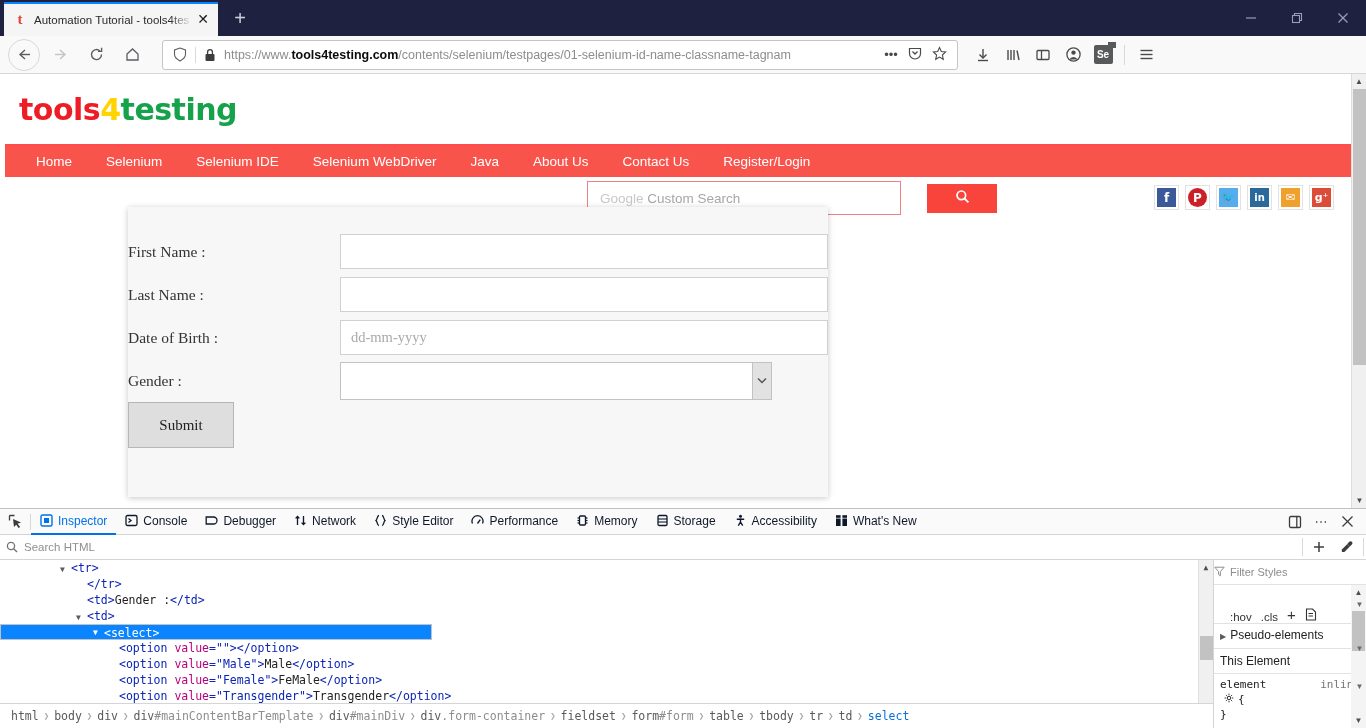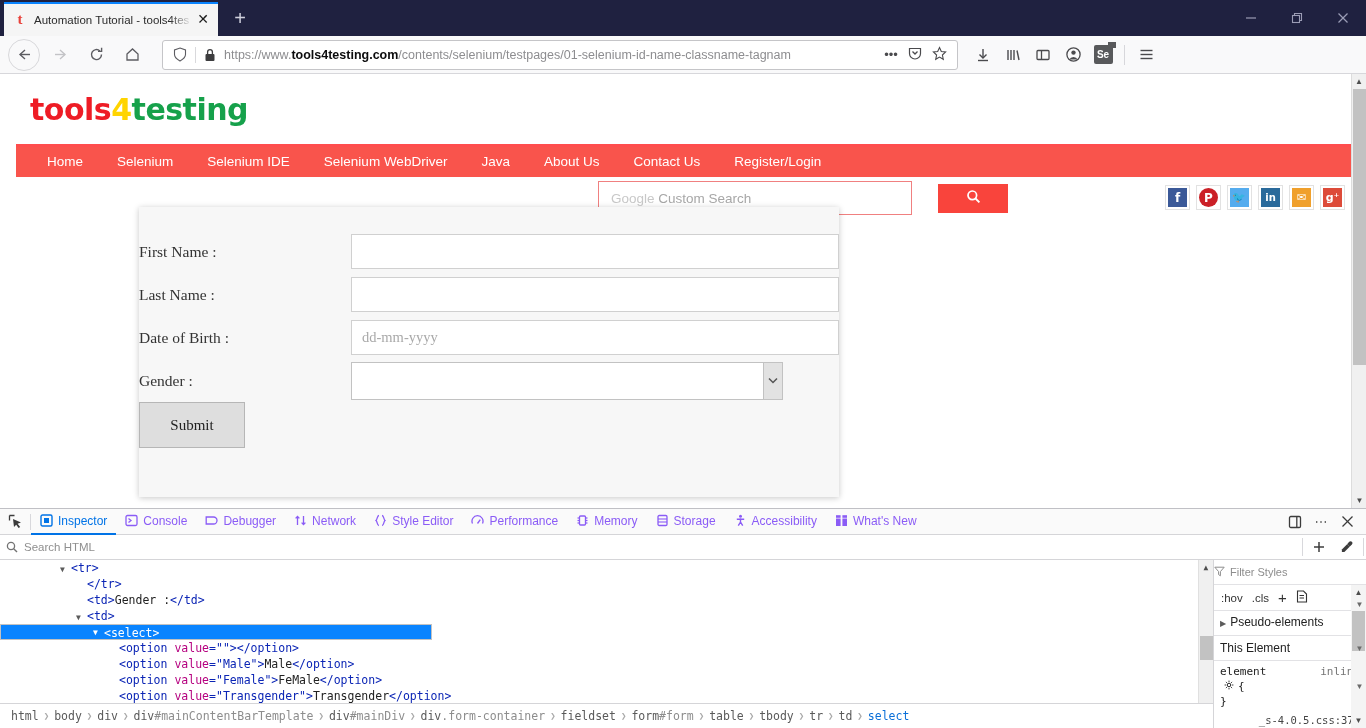--- a/index.html
+++ b/index.html
@@ -99,21 +99,21 @@
     content: ""; position: absolute; right: -3px; top: -3px;
     width: 8px; height: 6px; background: #58595b;
   }
   .tb-divider { width: 1px; height: 20px; background: #d7d7db; margin: 0 6px; }
 
   
   .page {
     position: absolute; left: 0; top: 74px; width: 1366px; height: 434px;
     background: #ffffff; overflow: hidden;
   }
-  .page-inner { position: absolute; left: 16px; top: 0; width: 1351px; height: 434px; }
+  .page-inner { position: absolute; left: 5px; top: 0; width: 1351px; height: 434px; }
 
   .site-header {
     position: relative; height: 73px; background: #fff;
     border-bottom: 3px solid #ff4d4d;
     display: flex; align-items: center;
   }
   .logo {
     margin-left: 14px; font-size: 30px; font-weight: bold; letter-spacing: -0.5px;
     font-family: "DejaVu Sans", sans-serif;
   }
@@ -218,21 +218,21 @@
     border-bottom: 1px solid #d5d5d8; background: #fafafa;
   }
   .dt-picker {
     width: 30px; height: 26px; display: flex; align-items: center;
     justify-content: center; color: #3c3c3c; cursor: pointer;
   }
   .dt-vsep { width: 1px; height: 16px; background: #d8d8dc; }
   .dt-tabs { display: flex; align-items: center; height: 26px; }
   .dt-tab {
     display: flex; align-items: center; gap: 5px; height: 26px;
-    padding: 0 9px; font-size: 12px; color: #8b5cf6; cursor: pointer;
+    padding: 0 9px; font-size: 12px; color: #0f172a; cursor: pointer;
     border-bottom: 2px solid transparent;
   }
   .dt-tab.active { color: #0073e6; border-bottom-color: #0073e6; }
   .dt-tab .ic { display: flex; align-items: center; }
   .dt-right { margin-left: auto; display: flex; align-items: center; padding-right: 6px; }
   .dt-ricon {
     width: 26px; height: 26px; display: flex; align-items: center;
     justify-content: center; color: #3c3c3c; cursor: pointer; font-size: 13px;
   }
 
@@ -278,23 +278,23 @@
   .dt-rules {
     width: 153px; height: 168px; border-left: 1px solid #d5d5d8;
     background: #fff; position: relative; overflow: hidden;
     font-size: 11px;
   }
   .rules-filter {
     height: 25px; display: flex; align-items: center; gap: 5px;
     padding-left: 0; border-bottom: 1px solid #e2e2e5; color: #8d8d8d;
   }
   .rules-btns {
-    height: 26px; display: flex; align-items: center; gap: 9px;
-    padding-left: 7px; border-bottom: 1px solid #e2e2e5;
-    font-size: 11.5px; color: #333;
+    height: 26px; display: flex; align-items: flex-end; gap: 9px;
+    padding-left: 16px; border-bottom: 1px solid #e2e2e5;
+    font-size: 11.5px; color: #333; margin-top: 13px;
   }
   .rules-btns .b { cursor: pointer; }
   .pseudo {
     display: flex; align-items: flex-start; gap: 4px; padding: 4px 4px 4px 6px;
     border-bottom: 1px solid #e2e2e5; color: #222; line-height: 14px;
     font-size: 12px;
   }
   .pseudo .tri { font-size: 8px; color: #5b5b5b; margin-top: 2px; }
   .this-el {
     padding: 5px 6px; border-bottom: 1px solid #e2e2e5; font-size: 12px; color: #222;

